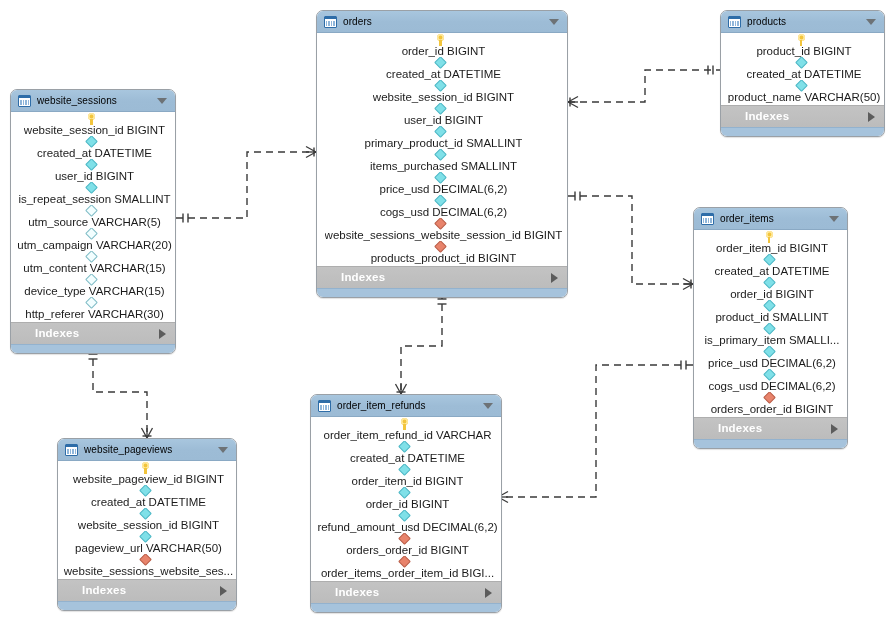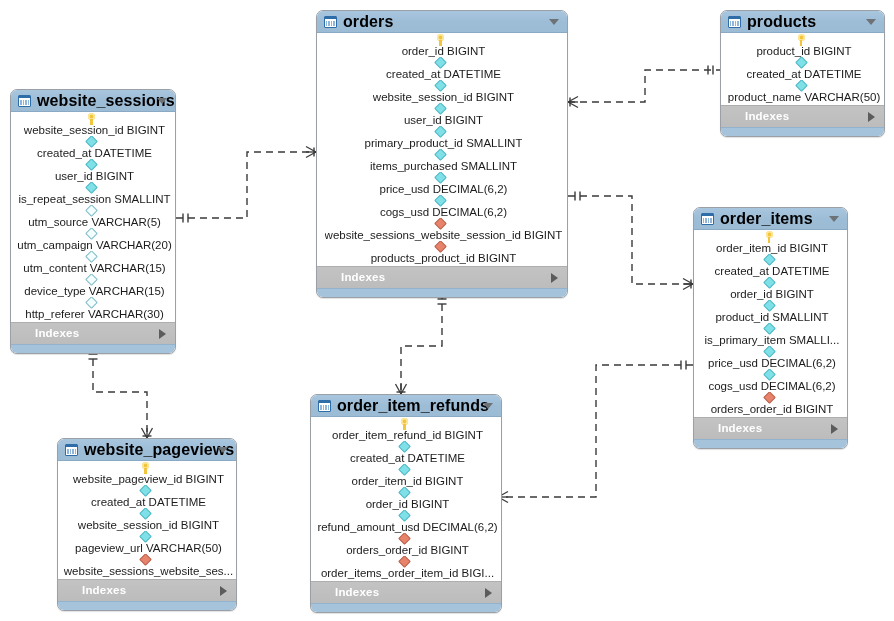--- a/index.html
+++ b/index.html
@@ -63,21 +63,21 @@
     content: "";
     position: absolute; left: 1px; right: 1px; top: 4px; bottom: 1px;
     background:
       linear-gradient(to right,
         #8fb6da 0 1.5px, transparent 1.5px 2.5px,
         #8fb6da 2.5px 4px, transparent 4px 5px,
         #8fb6da 5px 6.5px, transparent 6.5px 7.5px,
         #8fb6da 7.5px 9px);
   }
   .tbl-title {
-    font-size: 16px; font-weight: bold;
+    font-size: 10px; font-weight: normal;
     color: #000000; letter-spacing: 0.1px;
     white-space: nowrap;
     line-height: 1;
   }
   .tbl-caret {
     position: absolute; right: 8px; top: 50%;
     transform: translateY(-50%);
     width: 0; height: 0;
     border-left: 5.5px solid transparent;
     border-right: 5.5px solid transparent;
@@ -389,21 +389,21 @@
     </div>
     <div class="tbl" style="left: 310px; top: 394px; width: 192px;">
       <div class="tbl-head">
         <span class="tbl-ico"></span>
         <span class="tbl-title">order_item_refunds</span>
         <span class="tbl-caret"></span>
       </div>
       <div class="tbl-cols">
         <div class="col">
           <span class="col-ico ico-key"></span>
-          <span class="col-txt">order_item_refund_id BIGINT</span>
+          <span class="col-txt">order_item_refund_id VARCHAR</span>
         </div>
         <div class="col">
           <span class="col-ico ico-dia d-filled"></span>
           <span class="col-txt">created_at DATETIME</span>
         </div>
         <div class="col">
           <span class="col-ico ico-dia d-filled"></span>
           <span class="col-txt">order_item_id BIGINT</span>
         </div>
         <div class="col">

